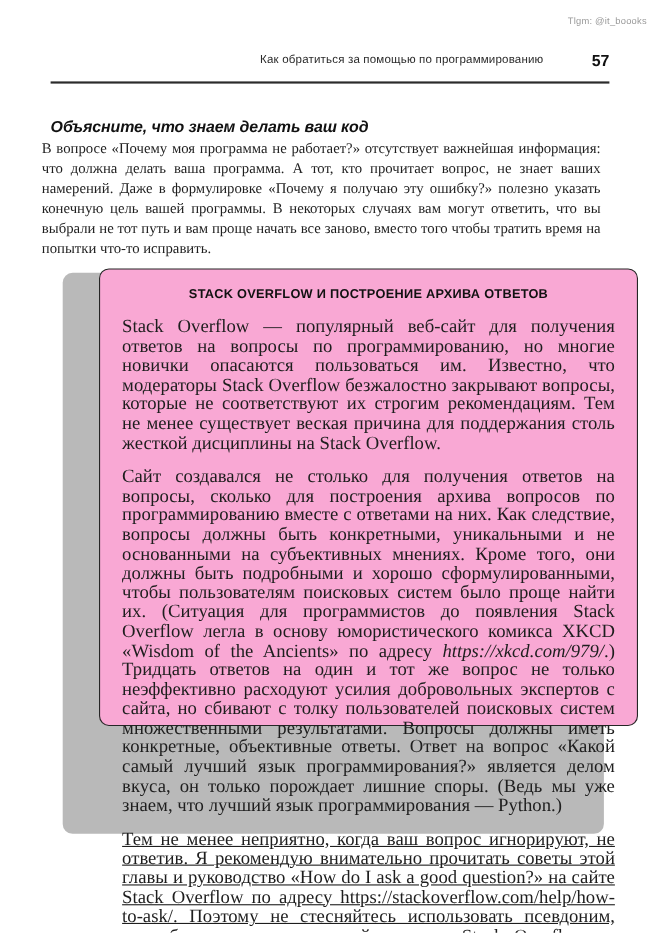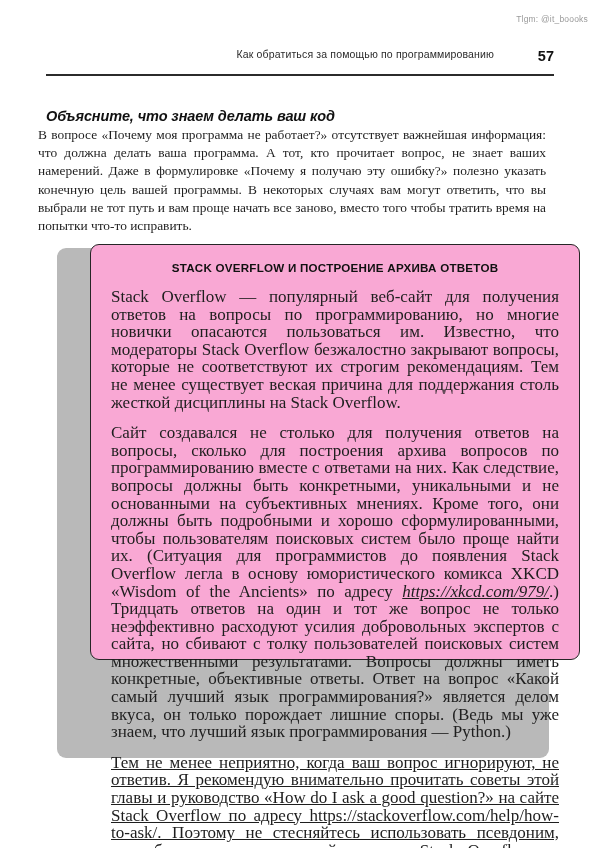--- a/index.html
+++ b/index.html
@@ -134,21 +134,21 @@
     font-size: 17px;
     line-height: 17.6px;
     text-align: justify;
     color: #1e1e1e;
   }
   .callout-body p {
     margin: 0 0 13px 0;
   }
   .callout-body p:last-child { margin-bottom: 0; text-decoration: underline; }
 
-  .it { font-style: italic; text-decoration: underline; }
+  .it { font-style: italic; }
 </style>
 </head>
 <body>
 
 <div class="page">
 
   <div class="watermark">Tlgm: @it_boooks</div>
 
   <div class="header">
     <span class="header-title">Как обратиться за помощью по программированию</span>

